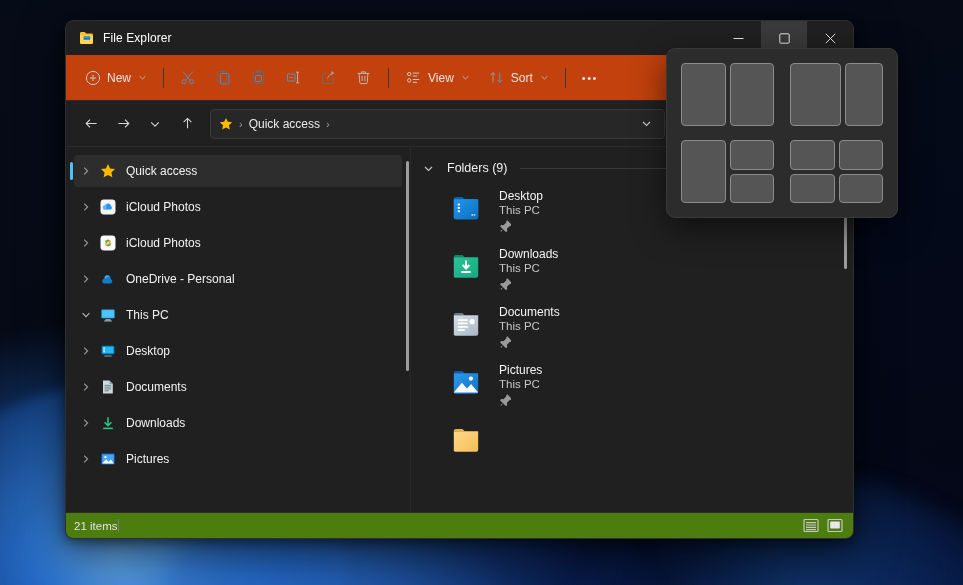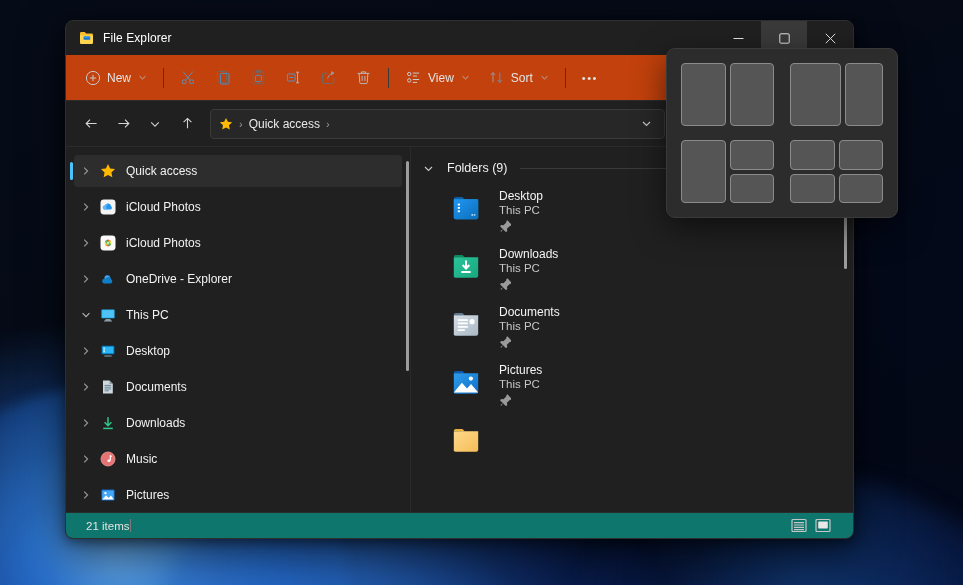--- a/index.html
+++ b/index.html
@@ -256,24 +256,24 @@
   }
   .fi-meta { display: flex; flex-direction: column; gap: 1px; padding-top: 1px; }
   .fi-name { color: #f4f4f4; font-size: 12px; }
   .fi-sub { color: #c6c6c6; font-size: 11.5px; }
   .fi-pin { margin-top: 2px; }
 
   
   .statusbar {
     height: 26px;
     flex: 0 0 26px;
-    background: #0f766e;
+    background: #4d7c0f;
     border-top: 1px solid #2b2b2b;
     display: flex; align-items: center;
-    padding: 0 20px;
+    padding: 0 8px;
     gap: 1px;
   }
   .status-text { color: #e2e2e2; font-size: 11.5px; }
   .status-div { width: 1px; height: 13px; background: #7a7a7a; }
   .status-right { margin-left: auto; display: flex; gap: 4px; align-items: center; }
   .vbtn {
     width: 20px; height: 18px;
     display: flex; align-items: center; justify-content: center;
     border-radius: 3px;
   }
@@ -578,21 +578,21 @@
                 <svg width="10" height="10" viewBox="0 0 10 10">
                   <path d="M3.2 1.6L6.6 5 3.2 8.4" fill="none" stroke="#9a9a9a" stroke-width="1.1"></path>
                 </svg>
               </span>
               <span class="nav-icon">
                 <svg width="16" height="16" viewBox="0 0 16 16">
                   <path d="M4.2 12.4a2.35 2.35 0 0 1 .3-4.68 3.6 3.6 0 0 1 6.85.95 2.1 2.1 0 0 1-.45 3.73z" fill="#0f7ec8"></path>
                   <path d="M5.3 8a3.6 3.6 0 0 1 5.05-1.4 3 3 0 0 0-5.93.72z" fill="#42a5f5"></path>
                 </svg>
               </span>
-              <span class="nav-label">OneDrive - Explorer</span>
+              <span class="nav-label">OneDrive - Personal</span>
             </div>
             <div class="nav-item">
               <span class="nav-exp">
                 <svg width="10" height="10" viewBox="0 0 10 10">
                   <path d="M1.6 3.2L5 6.6 8.4 3.2" fill="none" stroke="#b9b9b9" stroke-width="1.1"></path>
                 </svg>
               </span>
               <span class="nav-icon">
                 <svg width="16" height="16" viewBox="0 0 16 16">
                   <rect x="1.4" y="2.4" width="13.2" height="8.8" rx="1" fill="#29b6f6"></rect>
@@ -642,37 +642,20 @@
                   <path d="M3.2 1.6L6.6 5 3.2 8.4" fill="none" stroke="#9a9a9a" stroke-width="1.1"></path>
                 </svg>
               </span>
               <span class="nav-icon">
                 <svg width="16" height="16" viewBox="0 0 16 16">
                   <path d="M8 2.2v8.2M4.6 7.2L8 10.7l3.4-3.5" fill="none" stroke="#2ec98a" stroke-width="1.5"></path>
                   <path d="M3.2 13.4h9.6" stroke="#2ec98a" stroke-width="1.5"></path>
                 </svg>
               </span>
               <span class="nav-label">Downloads</span>
-            </div>
-            <div class="nav-item indent">
-              <span class="nav-exp">
-                <svg width="10" height="10" viewBox="0 0 10 10">
-                  <path d="M3.2 1.6L6.6 5 3.2 8.4" fill="none" stroke="#9a9a9a" stroke-width="1.1"></path>
-                </svg>
-              </span>
-              <span class="nav-icon">
-                <svg width="16" height="16" viewBox="0 0 16 16">
-                  <circle cx="8" cy="8" r="7" fill="#e57373"></circle>
-                  <circle cx="8" cy="8" r="7" fill="none" stroke="#ef9a9a" stroke-width="0.8"></circle>
-                  <path d="M10.3 4.2v5.2" stroke="#ffffff" stroke-width="1.2"></path>
-                  <ellipse cx="8.9" cy="9.7" rx="1.55" ry="1.25" fill="#ffffff"></ellipse>
-                  <path d="M10.3 4.2l1.5 0.55v1.3l-1.5-.55z" fill="#ffffff"></path>
-                </svg>
-              </span>
-              <span class="nav-label">Music</span>
             </div>
             <div class="nav-item indent">
               <span class="nav-exp">
                 <svg width="10" height="10" viewBox="0 0 10 10">
                   <path d="M3.2 1.6L6.6 5 3.2 8.4" fill="none" stroke="#9a9a9a" stroke-width="1.1"></path>
                 </svg>
               </span>
               <span class="nav-icon">
                 <svg width="16" height="16" viewBox="0 0 16 16">
                   <rect x="1.4" y="2.6" width="13.2" height="10.8" rx="1.2" fill="#1565c0"></rect>

